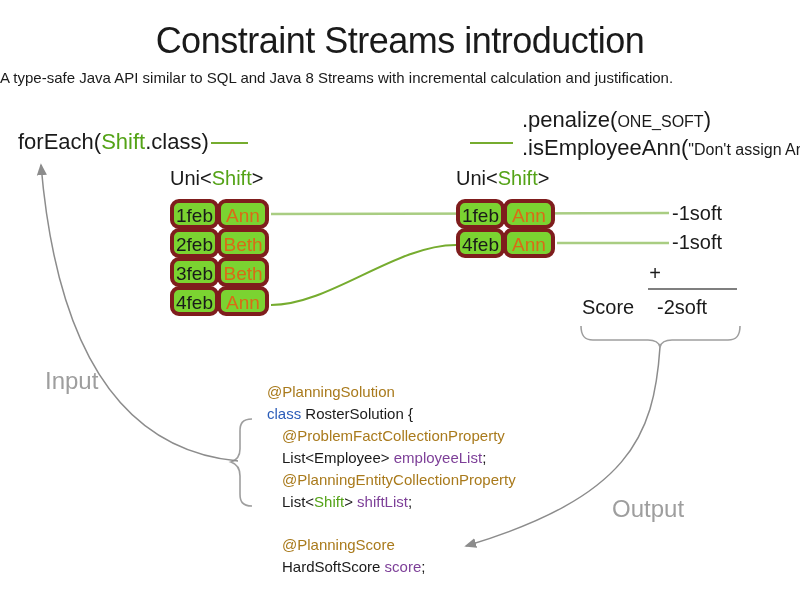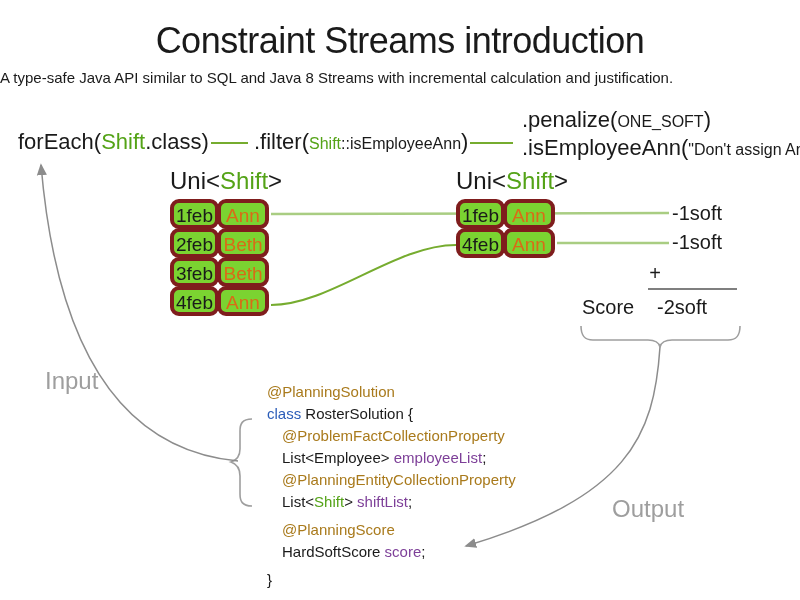--- a/index.html
+++ b/index.html
@@ -16,32 +16,32 @@
   .txt{position:absolute;z-index:2;white-space:nowrap}
   .title{left:0;top:20px;width:800px;text-align:center;font-size:36px;letter-spacing:-.5px}
   .subtitle{left:0;top:69px;width:800px;text-align:left;font-size:15px}
   .big{font-size:22px}
   .sm{font-size:16px}
   .grn{color:var(--accent_green)}
   .ann{color:var(--annotation)}
   .kw{color:var(--keyword);font-weight:normal}
   .field{color:var(--field)}
   .graylab{color:var(--gray_label);font-size:24px}
-  .uhead{position:absolute;z-index:2;font-size:24px;width:100px;text-align:left;white-space:nowrap}
+  .uhead{position:absolute;z-index:2;font-size:20px;width:100px;text-align:left;white-space:nowrap}
   .utable{position:absolute;z-index:2}
   .urow{display:flex}
   .urow + .urow{margin-top:-1px}
   .cell{height:30px;border:4px solid #7f1d1d;border-radius:9px;background:var(--cell_green);
     font-size:19px;line-height:25px;text-align:center}
   .cell.date{width:49px;position:relative;z-index:2}
   .cell.name{width:52px;margin-left:-2px;color:var(--orange)}
   .score{font-size:20px}
   .code{position:absolute;left:267px;top:381px;z-index:2;font-size:15px;line-height:22px;white-space:nowrap}
   .cl.ind{padding-left:15px}
-  .cl.gap{margin-top:6px}
+  .cl.gap{margin-top:21px}
   .gl-d{stroke:var(--line_green_dark);stroke-width:2;fill:none}
   .gl-l{stroke:var(--line_green_light);stroke-width:2.5;fill:none}
   .sum{stroke:var(--sum_line);stroke-width:2}
   .brace{stroke:var(--gray_label);stroke-width:1.6;fill:none}
   .garrow{stroke:var(--arrow_gray);stroke-width:1.5;fill:none}
 </style>
 </head>
 <body>
 
 <div class="stage">
@@ -62,21 +62,20 @@
     <path class="brace" d="M252,419 C242,419 240,424 240,431 L240,449 C240,456 237,460 231,462 C237,464 240,468 240,476 L240,494 C240,501 242,506 252,506"></path>
     <path class="garrow" d="M238,461 Q65,445 41,165" marker-end="url(#ah)"></path>
     <path class="garrow" d="M660,347 C654,437 628,497 466,546" marker-end="url(#ah)"></path>
   </svg>
 
   <div class="txt title">Constraint Streams introduction</div>
   <div class="txt subtitle">A type-safe Java API similar to SQL and Java 8 Streams with incremental calculation and justification.</div>
 
   <div class="txt big" style="left:18px;top:129px"><span>forEach(</span><span class="grn">Shift</span><span>.class)</span></div>
 
-  <div class="txt big" style="left:254px;top:129px"><span>.filter(</span><span class="sm grn">Shift</span><span class="sm">::isEmployeeAnn</span><span>)</span></div>
 
   <div class="txt big" style="left:522px;top:107px"><span>.penalize(</span><span class="sm">ONE_SOFT</span><span>)</span></div>
 
   <div class="txt big" style="left:522px;top:135px"><span>.isEmployeeAnn(</span><span class="sm">"Don't assign Ann"</span><span>)</span></div>
 
   <div class="uhead" style="left:170px;top:167px"><span>Uni&lt;</span><span class="grn">Shift</span><span>&gt;</span></div>
 
   <div class="utable" style="left:170px;top:199px">
     <div class="urow">
         <div class="cell date">1feb</div>

